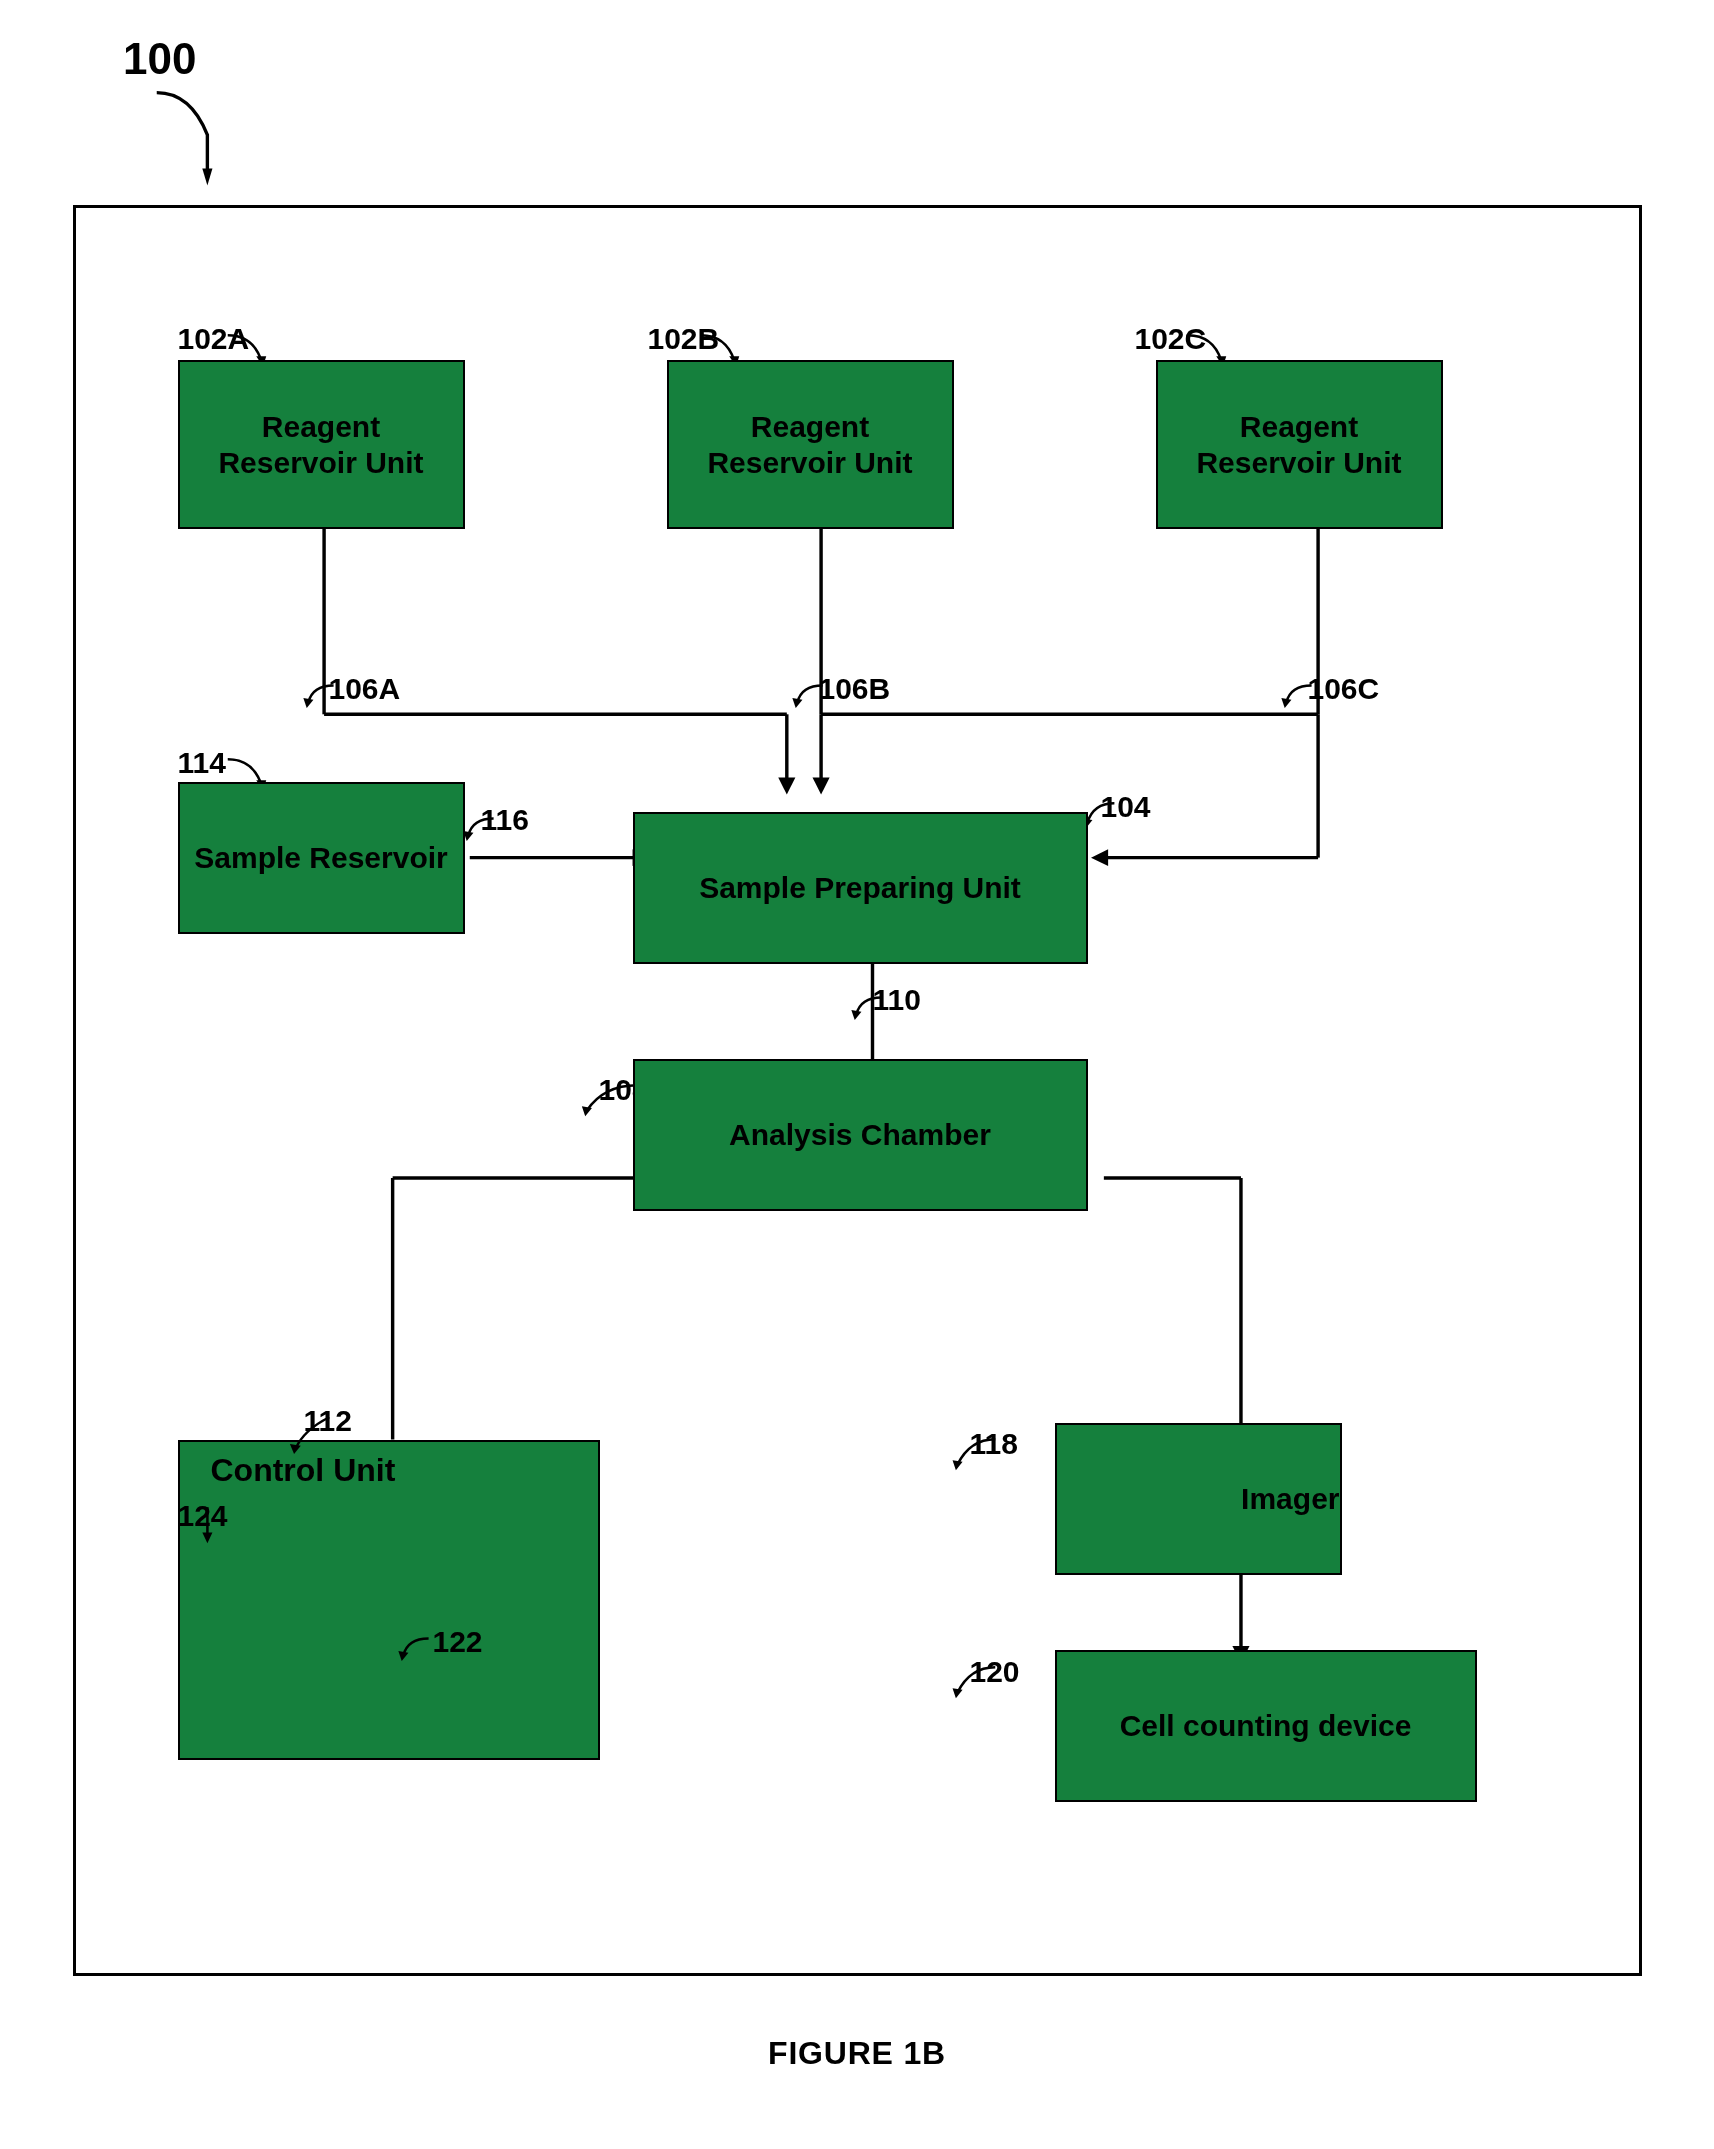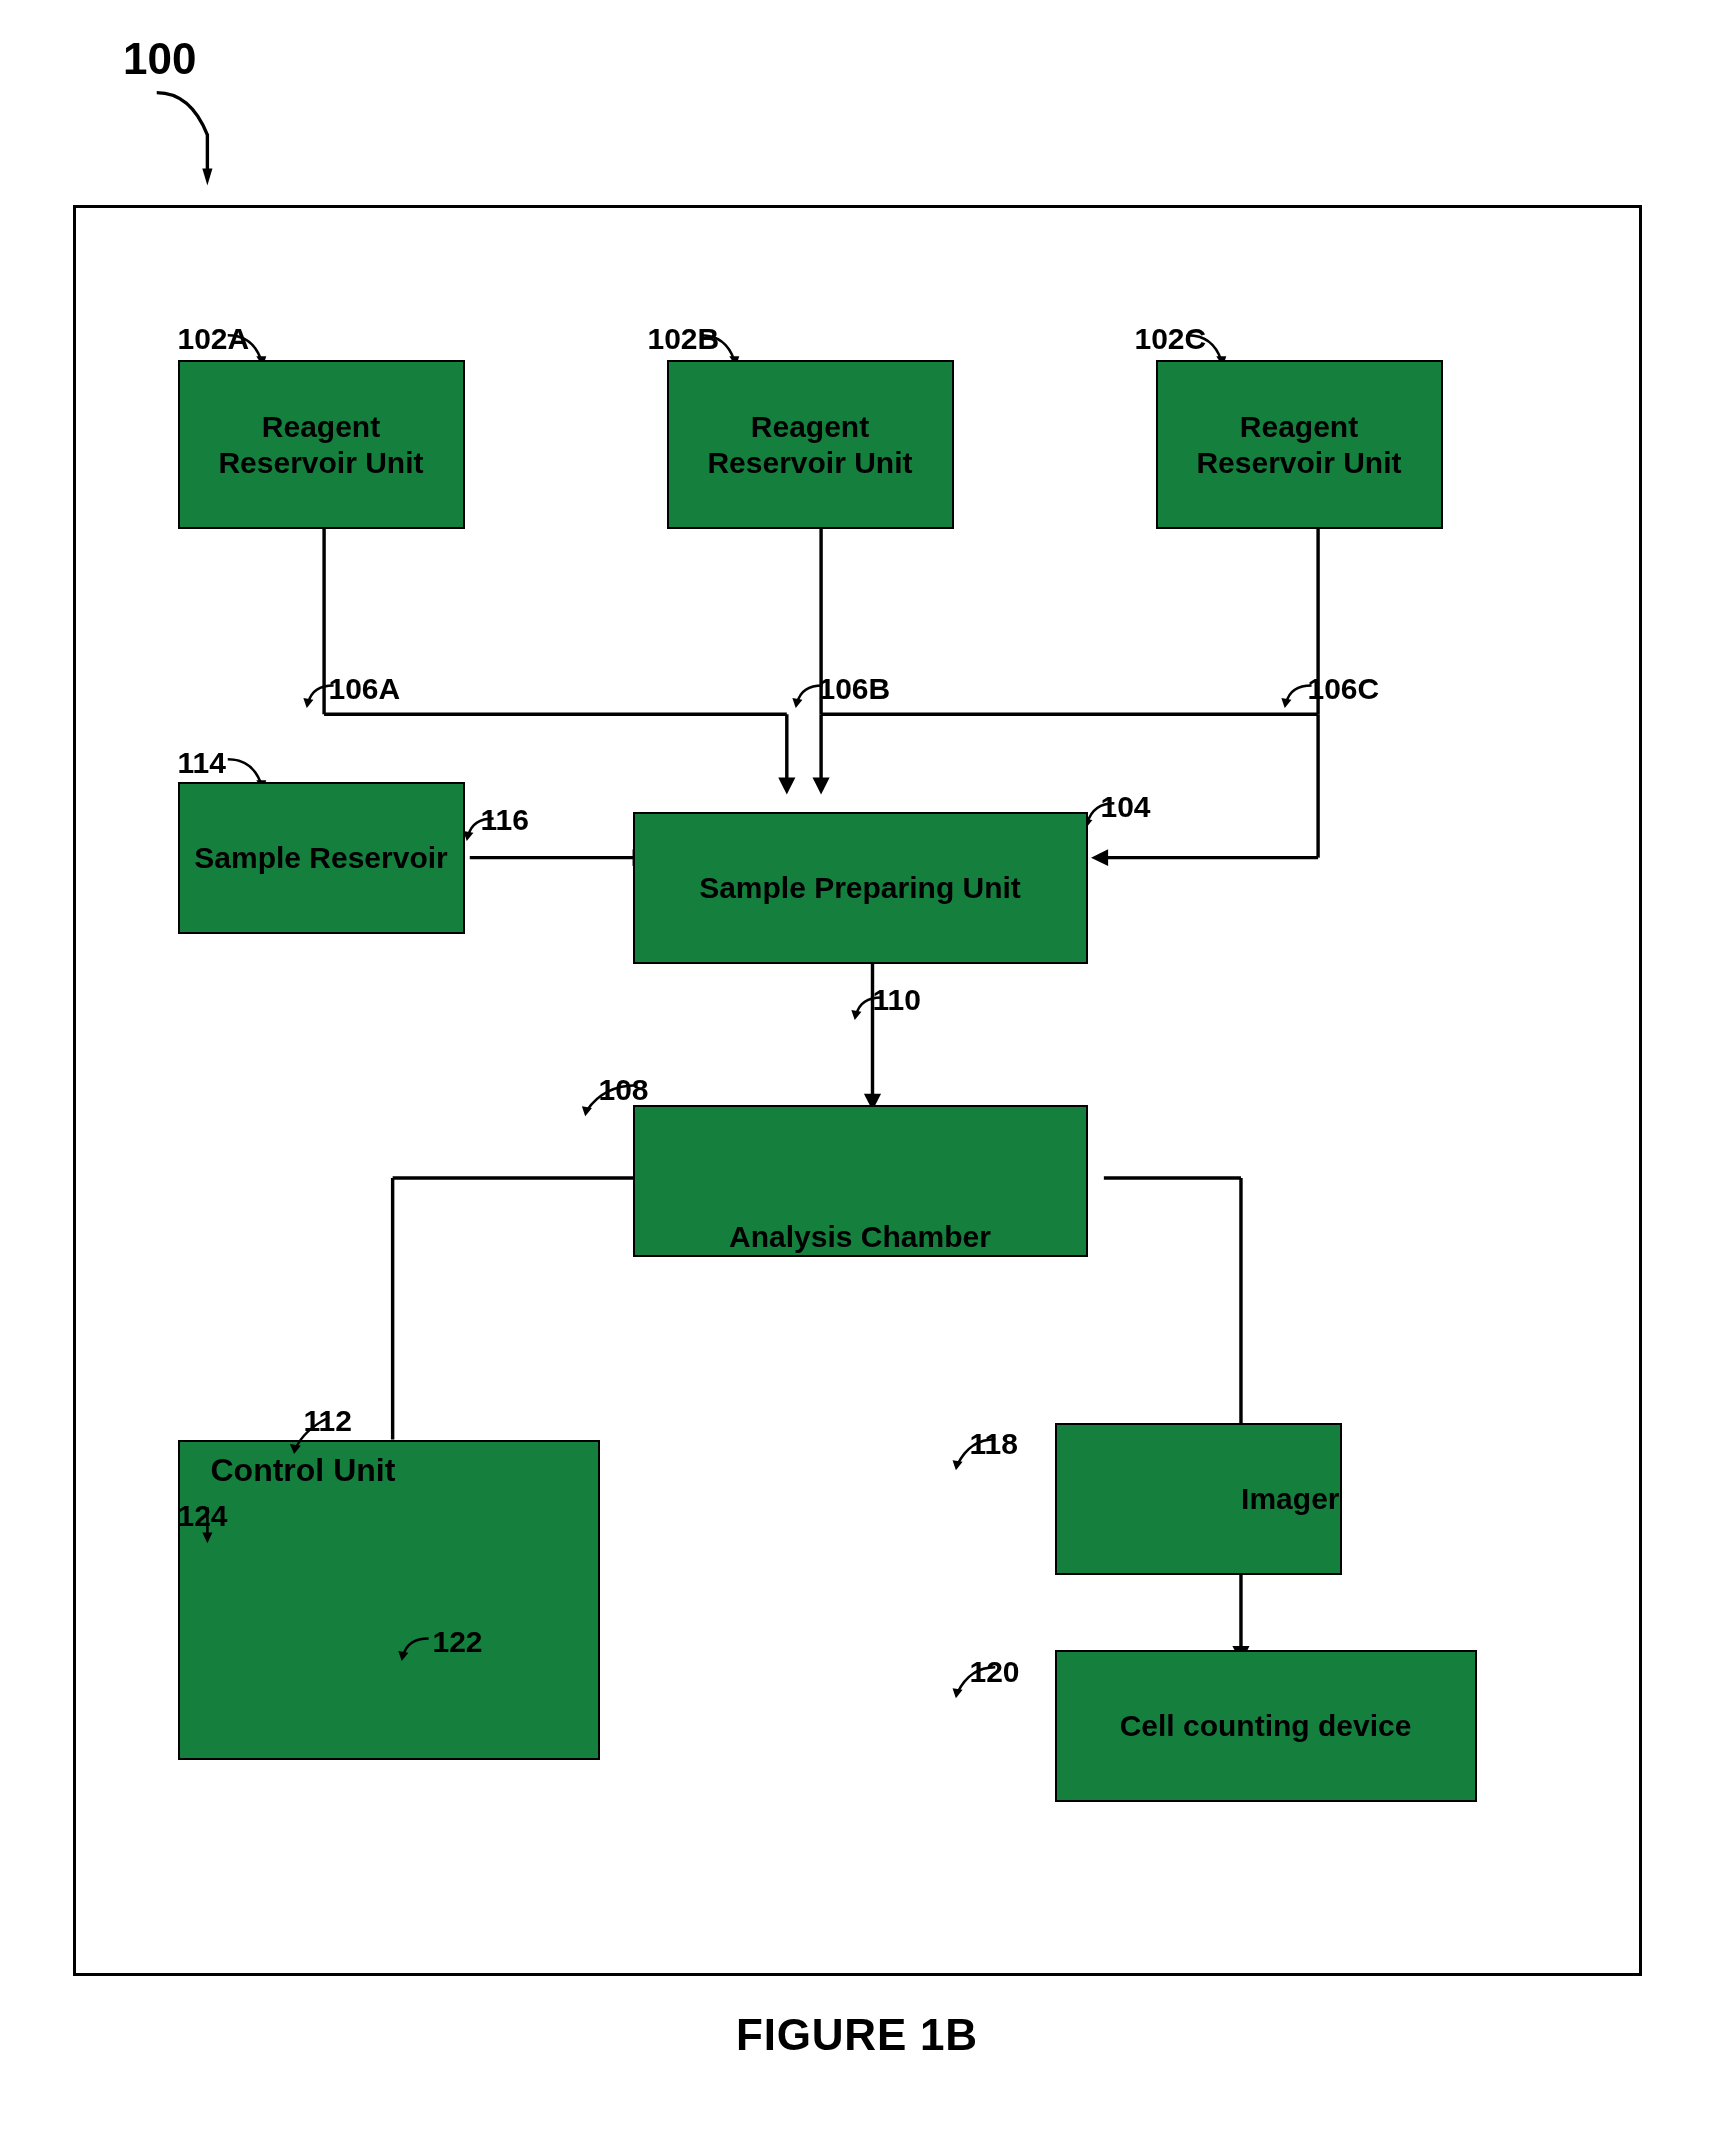--- a/index.html
+++ b/index.html
@@ -46,21 +46,21 @@
     }
     
     #rr-a { left: 51px; top: 101px; width: 287px; height: 169px; }
     #rr-b { left: 540px; top: 101px; width: 287px; height: 169px; }
     #rr-c { left: 1029px; top: 101px; width: 287px; height: 169px; }
     
     #spu { left: 506px; top: 553px; width: 455px; height: 152px; }
     
     #sr { left: 51px; top: 523px; width: 287px; height: 152px; }
     
-    #ac { left: 506px; top: 846px; width: 455px; height: 152px; align-items: flex-end; }
+    #ac { left: 506px; top: 800px; width: 455px; height: 152px; }
     
     #cu-outer { left: 51px; top: 1181px; width: 422px; height: 320px; }
     
     #imager { left: 928px; top: 1164px; width: 287px; height: 152px; font-size: 32px; justify-content: flex-end; }
     
     #ccd { left: 928px; top: 1391px; width: 422px; height: 152px; font-size: 32px; }
 
     
     .ref-label {
       position: absolute;
@@ -77,22 +77,22 @@
       pointer-events: none;
     }
 
     .block-label {
       font-size: 30px;
       font-weight: bold;
       line-height: 1.2;
     }
 
     .figure-caption {
-      margin-top: 34px;
-      font-size: 44px;
+      margin-top: 59px;
+      font-size: 32px;
       font-weight: bold;
       letter-spacing: 0.8px;
     }
   </style>
 </head>
 <body>
 
 <div class="page-container">
 
   <div style="align-self:flex-start; margin-left:67px; margin-bottom:0;">

